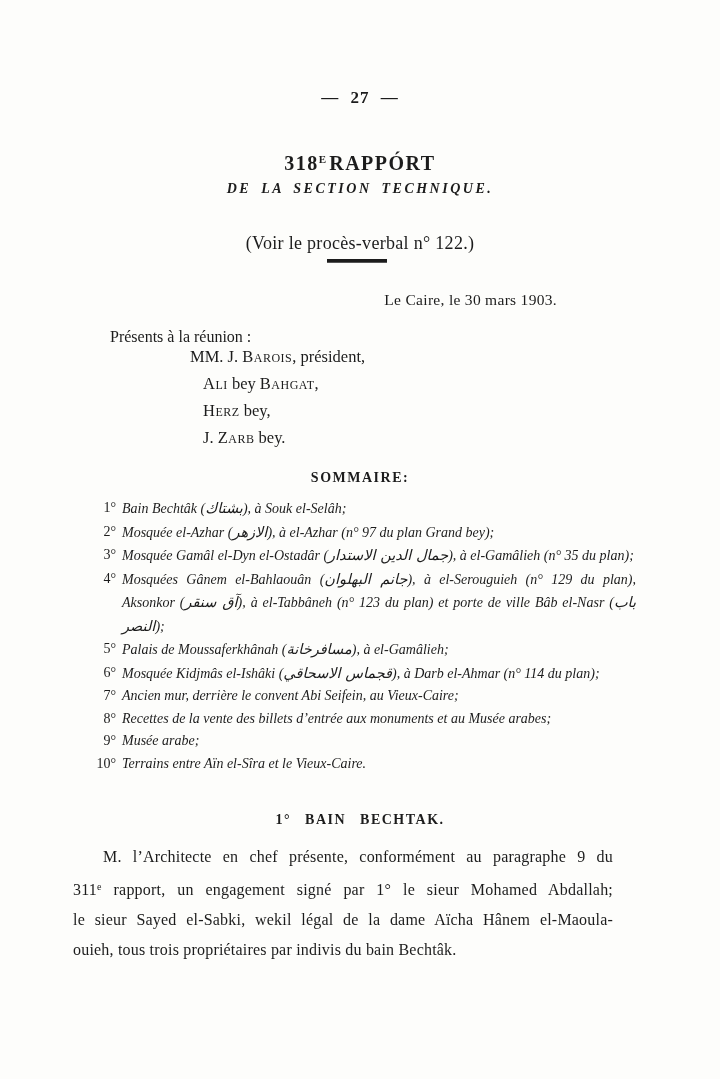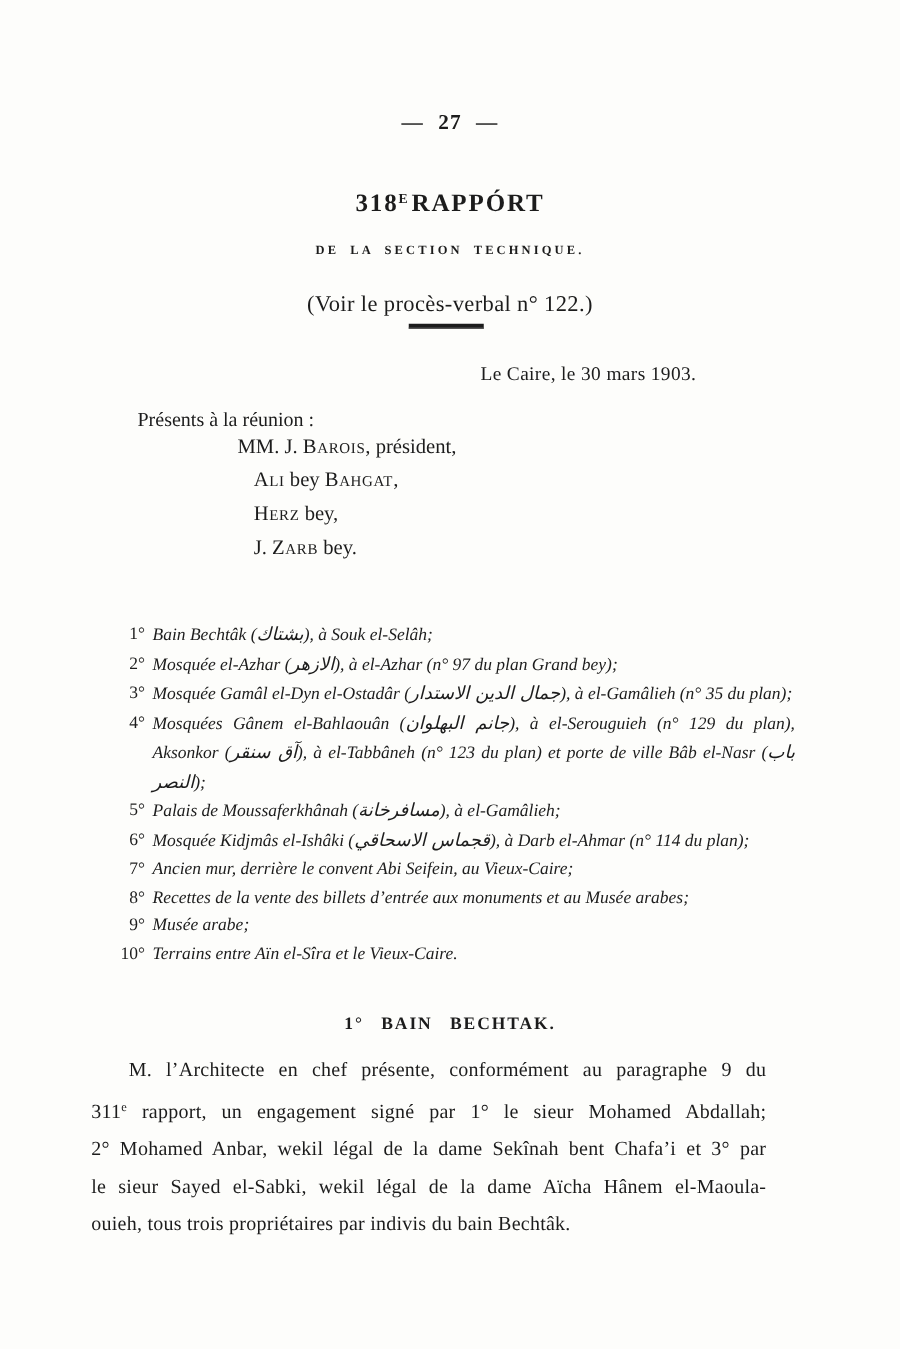--- a/index.html
+++ b/index.html
@@ -33,25 +33,26 @@
     font-weight: bold;
     letter-spacing: 1.5px;
   }
   .report-title sup {
     font-size: 11px;
     vertical-align: 7px;
     letter-spacing: 0;
     margin-right: 3px;
   }
   .report-subtitle {
-    top: 195px;
-    font-size: 10px;
+    top: 181px;
+    font-size: 14px;
     font-weight: bold;
     letter-spacing: 2.5px;
     word-spacing: 4px;
+    font-style: italic;
   }
   .report-reference {
     top: 233px;
     font-size: 18px;
     font-weight: 400;
     letter-spacing: 0.3px;
   }
   .title-divider {
     top: 259px;
     left: 327px;
@@ -158,20 +159,21 @@
 
   <div class="abs attendance-intro">Présents à la réunion :</div>
 
   <div class="abs attendance-list">
     <div class="attendance-row"><span>MM. J. </span><span class="sc">Barois</span><span>, président,</span></div>
     <div class="attendance-row indented"><span class="sc">Ali</span><span> bey </span><span class="sc">Bahgat</span><span>,</span></div>
     <div class="attendance-row indented"><span class="sc">Herz</span><span> bey,</span></div>
     <div class="attendance-row indented"><span>J. </span><span class="sc">Zarb</span><span> bey.</span></div>
   </div>
 
+  <div class="abs centered sommaire-heading">SOMMAIRE:</div>
 
   <div class="abs sommaire-list">
     <div class="som-item">
       <span class="som-num">1°</span>
       <span class="som-text"><span>Bain Bechtâk (</span><span class="ar" dir="rtl">بشتاك</span><span>), à Souk el-Selâh;</span></span>
     </div>
     <div class="som-item">
       <span class="som-num">2°</span>
       <span class="som-text"><span>Mosquée el-Azhar (</span><span class="ar" dir="rtl">الازهر</span><span>), à el-Azhar (n° 97 du plan Grand bey);</span></span>
     </div>
@@ -207,18 +209,17 @@
       <span class="som-num">10°</span>
       <span class="som-text"><span>Terrains entre Aïn el-Sîra et le Vieux-Caire.</span></span>
     </div>
   </div>
 
   <div class="abs centered section-heading">1° BAIN BECHTAK.</div>
 
   <div class="abs body-paragraph">
     <div class="jline first">M. l’Architecte en chef présente, conformément au paragraphe 9 du</div>
     <div class="jline"><span>311</span><sup>e</sup><span> rapport, un engagement signé par 1° le sieur Mohamed Abdallah;</span></div>
-    <div class="jline">2° Mohamed Anbar, wekil légal de la dame Sekînah bent Chafa’i et 3° par</div>
     <div class="jline">le sieur Sayed el-Sabki, wekil légal de la dame Aïcha Hânem el-Maoula-</div>
     <div class="jline last">ouieh, tous trois propriétaires par indivis du bain Bechtâk.</div>
   </div>
 
 </div>
 
 </body></html>

